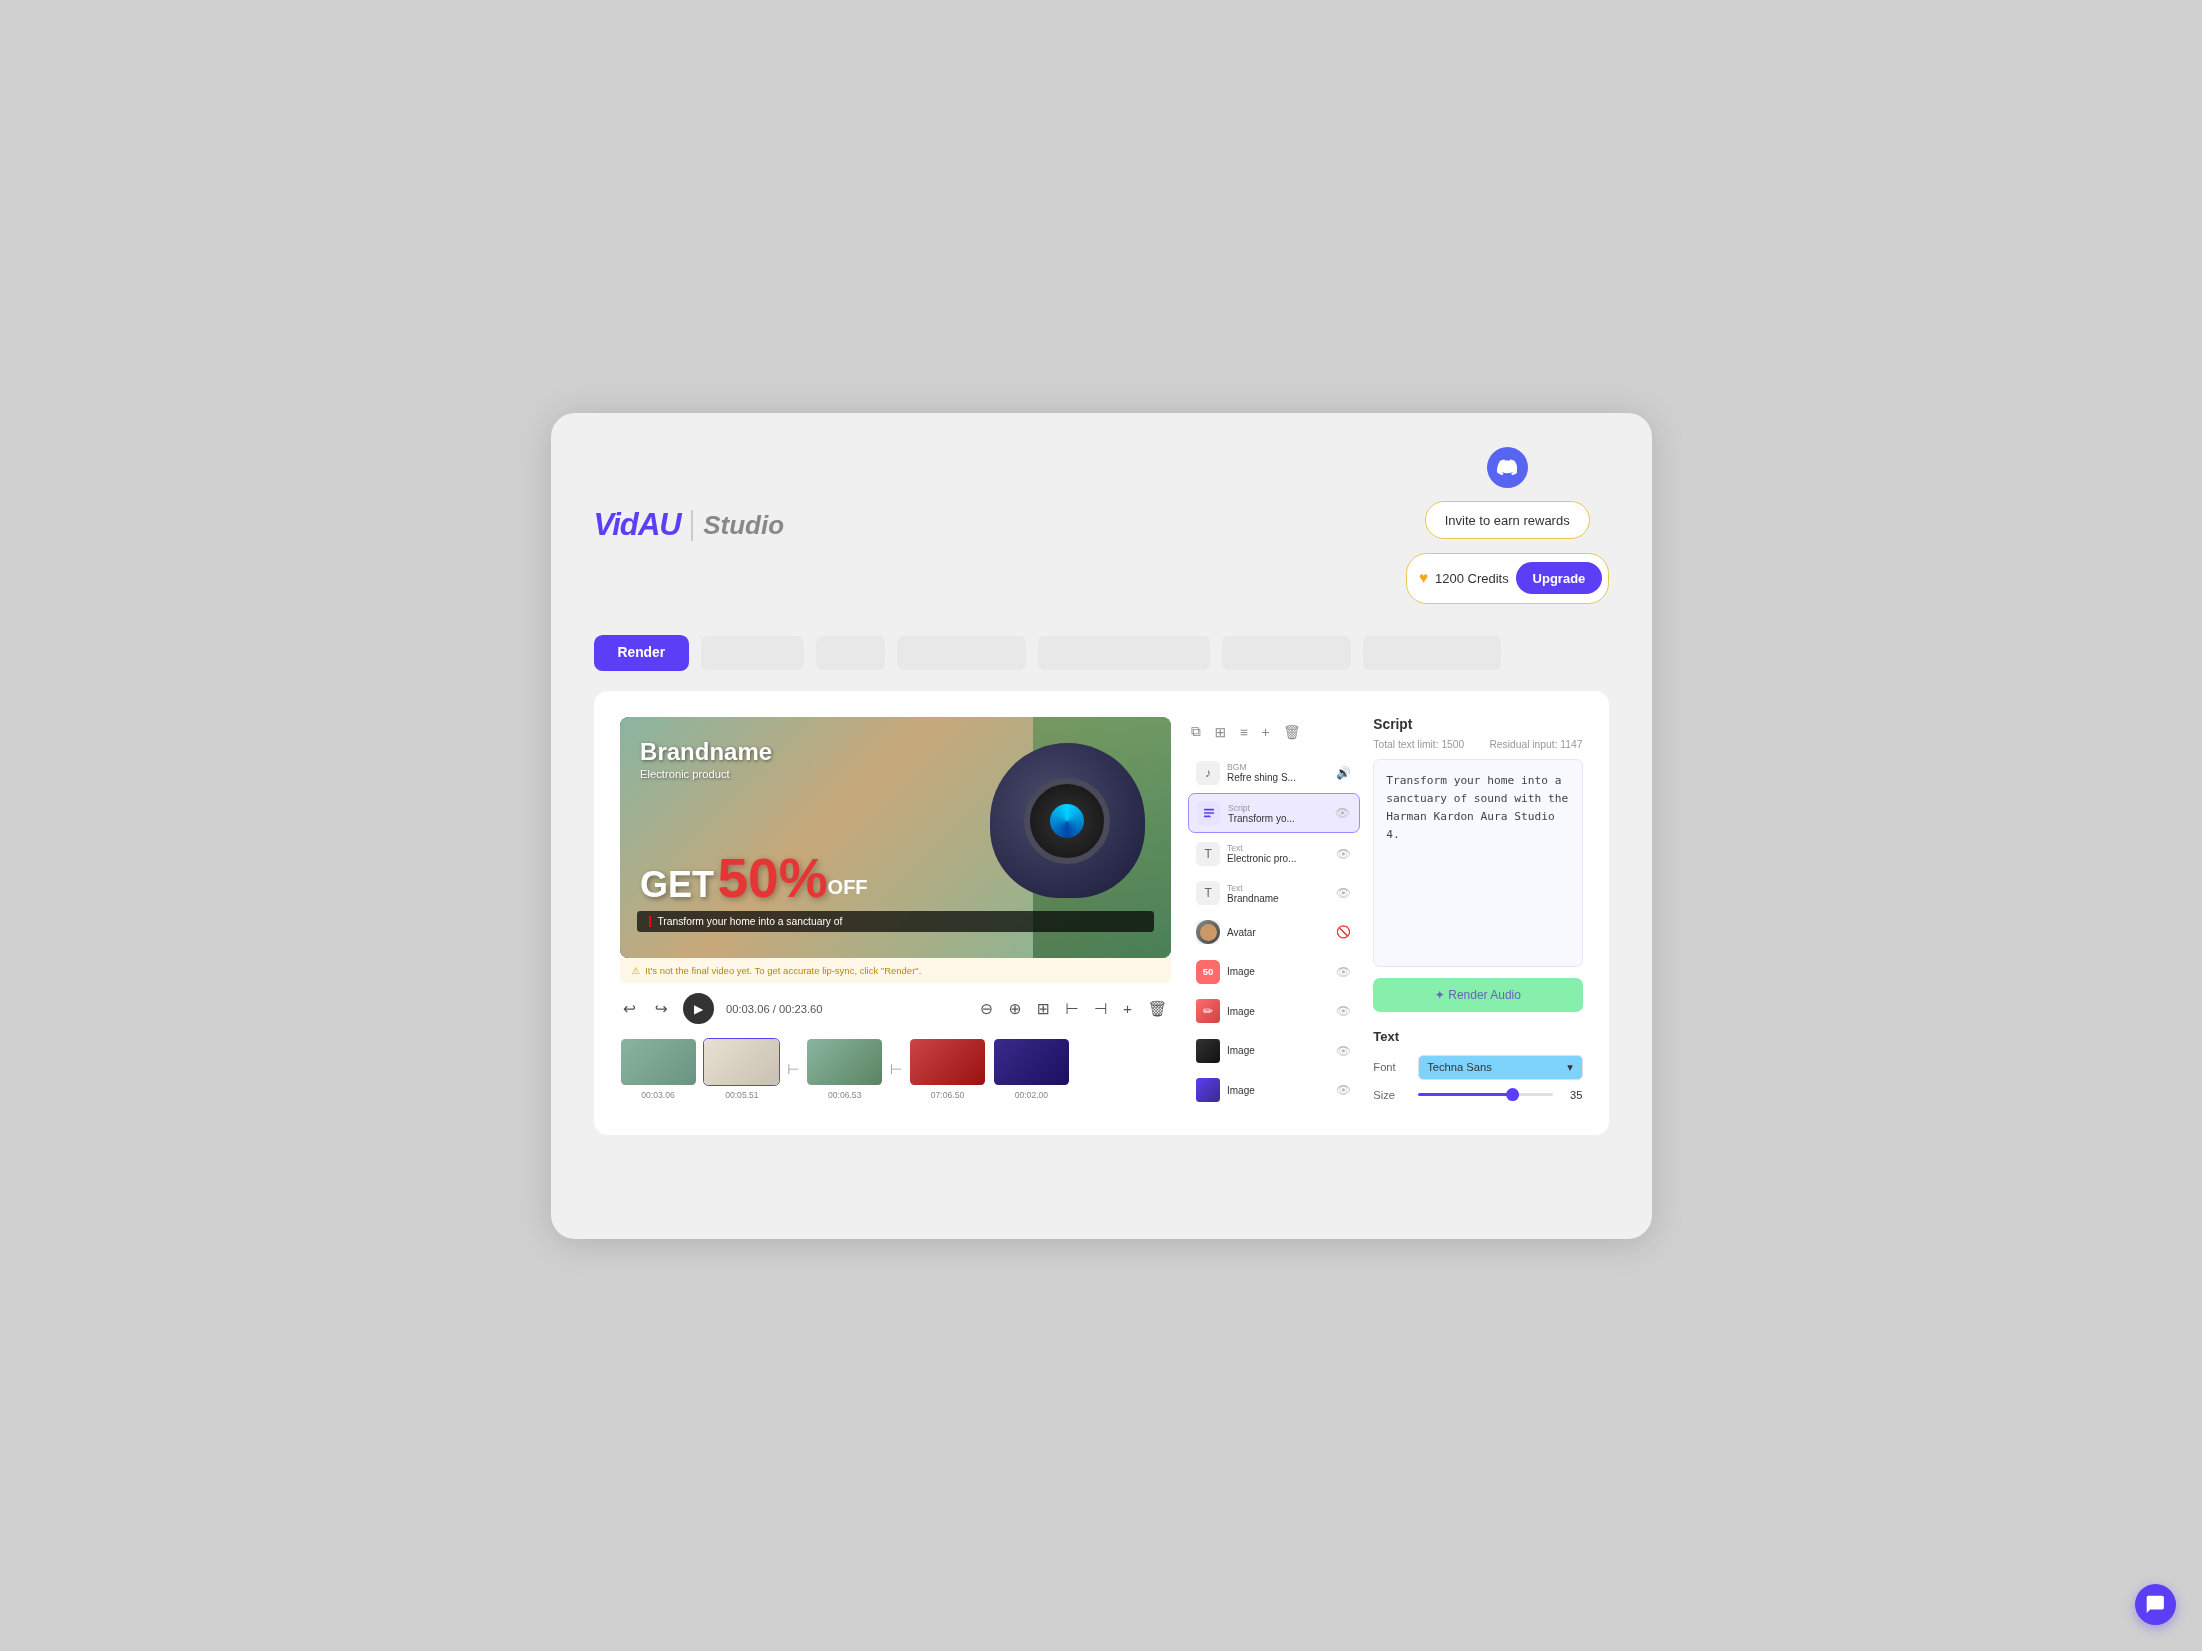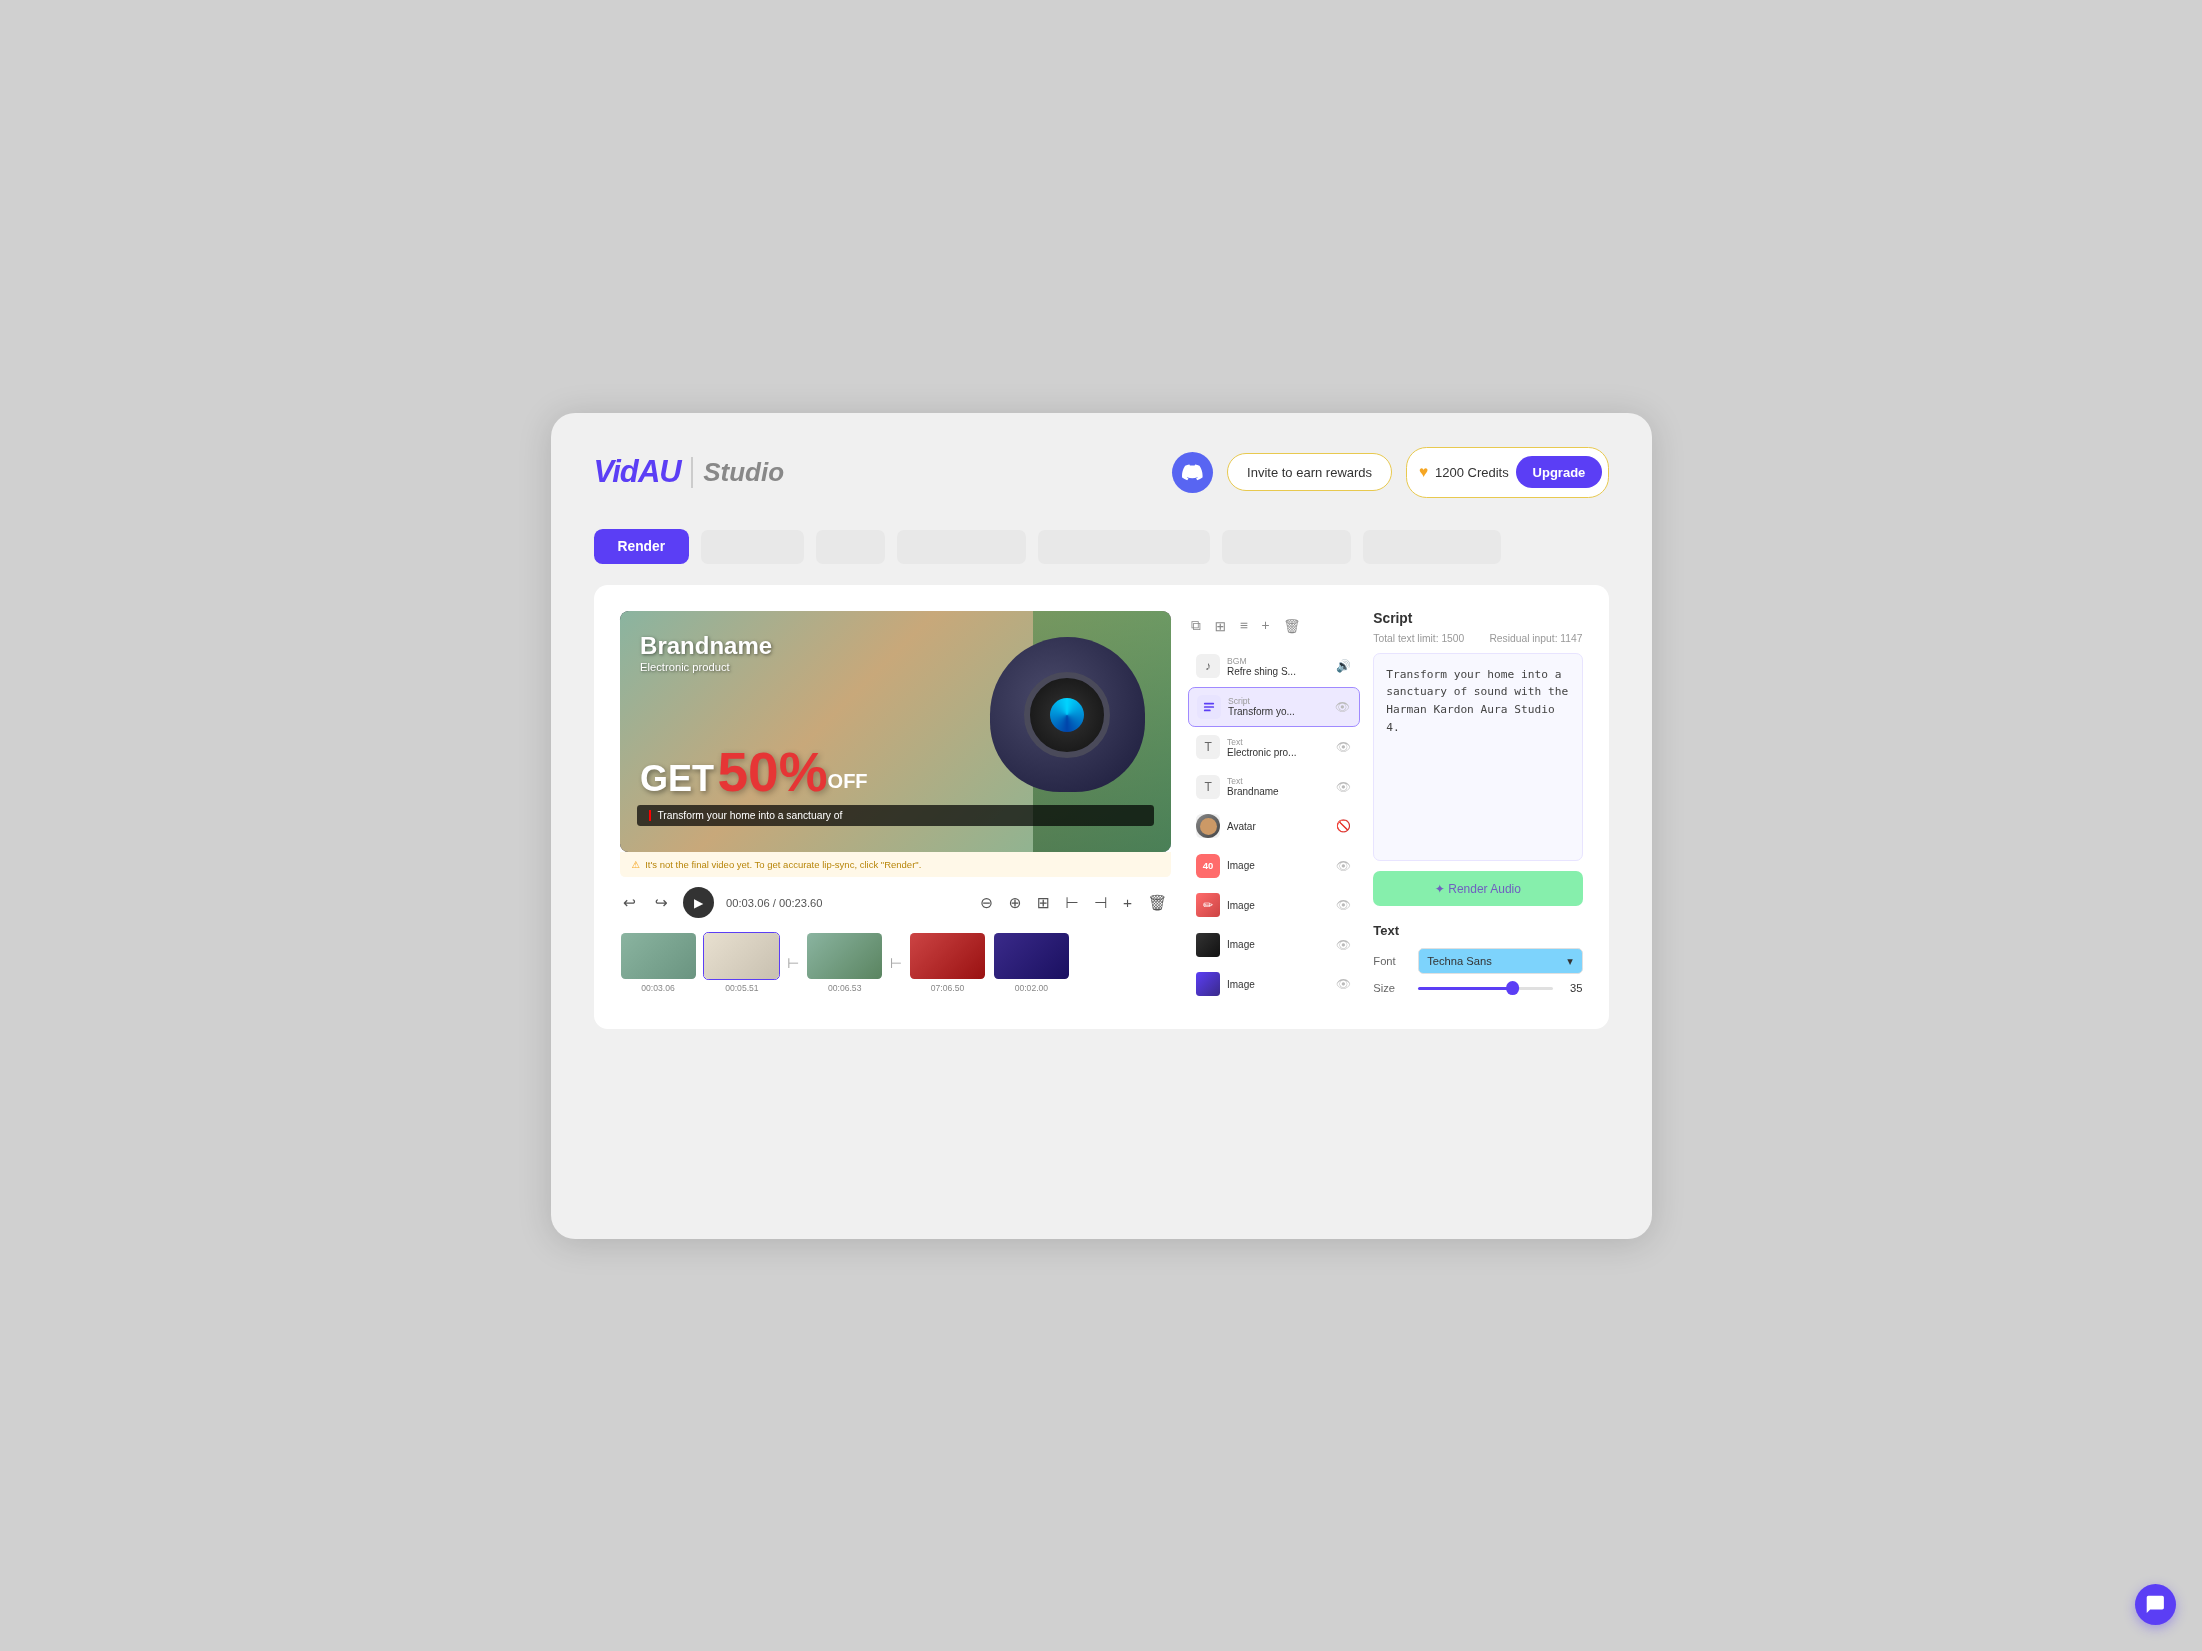--- a/index.html
+++ b/index.html
@@ -47,20 +47,21 @@
     .studio-text {
       font-size: 26px;
       font-weight: 700;
       color: #888;
       font-style: italic;
     }
     .header-right {
       display: flex;
       align-items: center;
       gap: 13.8px;
+      flex-direction: column;
     }
     .discord-btn {
       width: 41px;
       height: 41px;
       border-radius: 50%;
       background: #5865f2;
       display: flex;
       align-items: center;
       justify-content: center;
       cursor: pointer;
@@ -756,21 +757,21 @@
             </div>
           </div>
           <div class="layer-info">
             <div class="layer-type"></div>
             <div class="layer-name">Avatar</div>
           </div>
           <span class="layer-eye" style="color:#aaa;">🚫</span>
         </div>
 
         <div class="layer-item">
-          <div class="layer-icon image-50">40</div>
+          <div class="layer-icon image-50">50</div>
           <div class="layer-info">
             <div class="layer-type"></div>
             <div class="layer-name">Image</div>
           </div>
           <span class="layer-eye">👁</span>
         </div>
 
         <div class="layer-item">
           <div class="layer-icon">
             <div class="img-thumb-small img-brush" style="display:flex;align-items:center;justify-content:center;color:white;font-size:12px;">✏</div>

